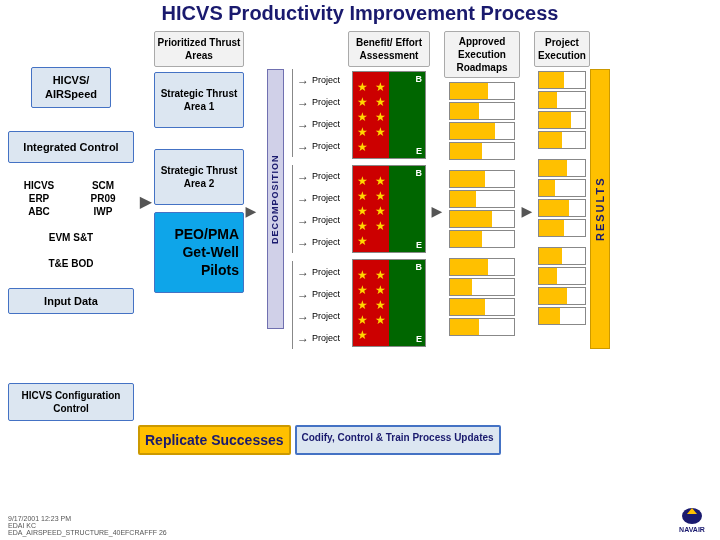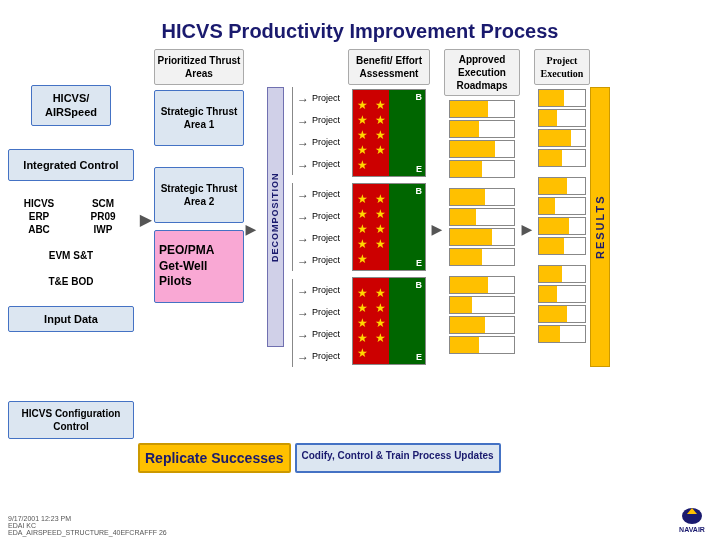--- a/index.html
+++ b/index.html
@@ -9,21 +9,21 @@
       width: 720px;
       height: 540px;
       overflow: hidden;
       position: relative;
     }
 
     .page {
       width: 720px;
       height: 540px;
       background: #fff;
-      padding: 18px 8px;
+      padding: 0 8px;
       position: relative;
     }
 
     .main-title {
       text-align: center;
       font-size: 20px;
       font-weight: bold;
       color: #1a1a6e;
       margin-bottom: 6px;
       padding-top: 2px;
@@ -83,21 +83,21 @@
       </div>
 
       <div style="background:#dce6f1; border:1.5px solid #4472c4; text-align:center; font-size:10px; font-weight:bold; padding:14px 4px; border-radius:2px; line-height:1.3; margin-top:2px;">
         <span>Strategic Thrust Area 1</span>
       </div>
 
       <div style="background:#dce6f1; border:1.5px solid #4472c4; text-align:center; font-size:10px; font-weight:bold; padding:14px 4px; border-radius:2px; line-height:1.3; margin-top:18px;">
         <span>Strategic Thrust Area 2</span>
       </div>
 
-      <div style="background:#f9a8d4; border:1.5px solid #4472c4; text-align:left; font-size:12px; font-weight:bold; padding:12px 4px; border-radius:2px; line-height:1.3; margin-top:4px;">
+      <div style="background:#0ea5e9; border:1.5px solid #4472c4; text-align:right; font-size:14px; font-weight:bold; padding:12px 4px; border-radius:2px; line-height:1.3; margin-top:4px;">
         <span>PEO/PMA Get-Well Pilots</span>
       </div>
     </div>
 
     <div style="width:14px; display:flex; align-items:center; justify-content:center; font-size:14px; color:#555; margin-top:80px; align-self:flex-start; height:200px;">
       ▶
     </div>
 
     <div style="width:34px; flex-shrink:0; display:flex; flex-direction:column; align-items:center; margin-top:38px;">
       <div style="writing-mode:vertical-lr; transform:rotate(180deg); background:#d0d0e8; border:1.5px solid #7070b0; font-size:9px; font-weight:bold; letter-spacing:1px; padding:10px 3px; text-align:center; height:260px; display:flex; align-items:center; justify-content:center; line-height:1; color:#1a1a6e;">
@@ -286,21 +286,21 @@
           <div style="background:#ffc000; height:100%; width:45%;"></div>
         </div>
       </div>
     </div>
 
     <div style="width:14px; display:flex; align-items:center; justify-content:center; font-size:14px; color:#555; margin-top:80px; align-self:flex-start; height:200px;">
       ▶
     </div>
 
     <div style="width:56px; flex-shrink:0; display:flex; flex-direction:column; gap:2px;">
-      <div style="background:#f2f2f2; border:1px solid #aaa; font-size:10px; font-weight:bold; text-align:center; padding:3px 2px; border-radius:2px; min-height:36px; display:flex; align-items:center; justify-content:center; line-height:1.3;font-family:Liberation Serif, serif;">
+      <div style="background:#f2f2f2; border:1px solid #aaa; font-size:10px; font-weight:bold; text-align:center; padding:3px 2px; border-radius:2px; min-height:36px; display:flex; align-items:center; justify-content:center; line-height:1.3;">
         <span>Project Execution</span>
       </div>
 
       <div style="display:flex; flex-direction:column; gap:2px; margin-top:2px; margin-bottom:8px;">
         <div style="border:1.5px solid #888; width:48px; height:18px; background:#fff; display:flex; align-items:center; margin:0 auto;">
           <div style="background:#ffc000; height:100%; width:55%;"></div>
         </div>
         <div style="border:1.5px solid #888; width:48px; height:18px; background:#fff; display:flex; align-items:center; margin:0 auto;">
           <div style="background:#ffc000; height:100%; width:40%;"></div>
         </div>

